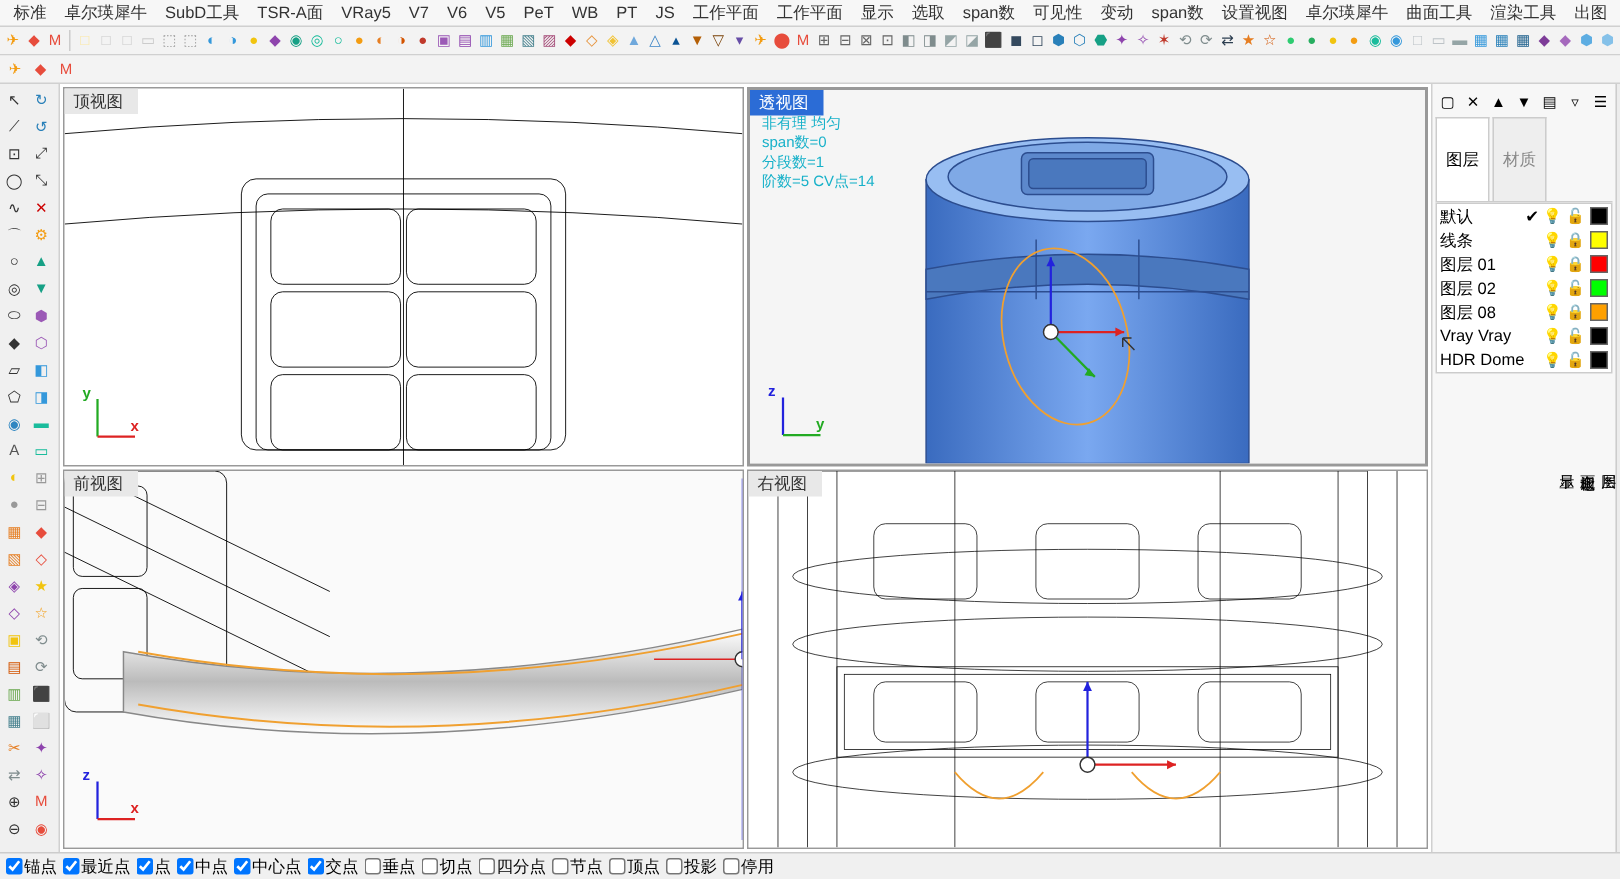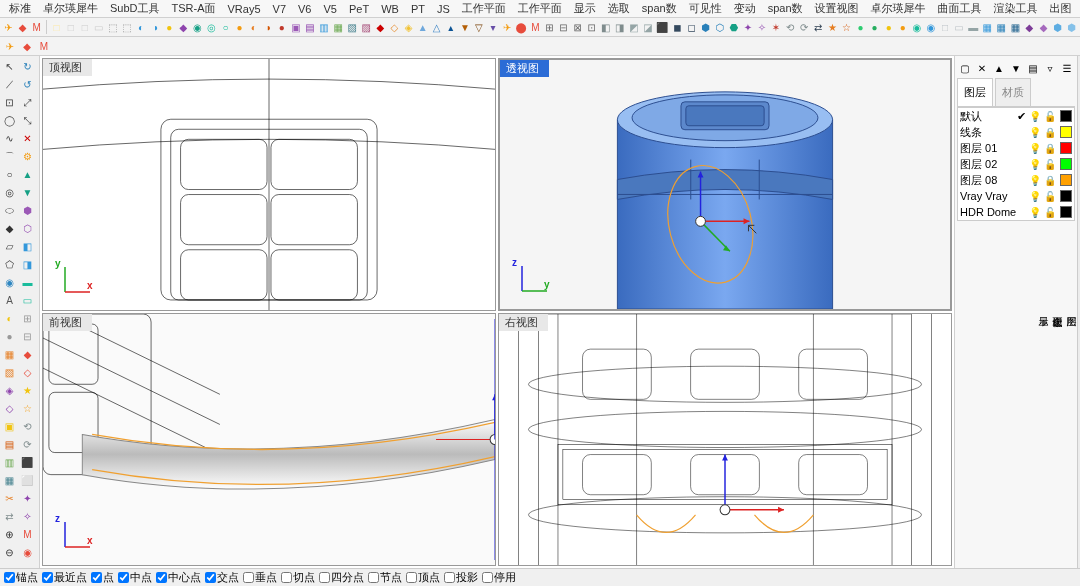--- a/index.html
+++ b/index.html
@@ -17,21 +17,21 @@
   .vp.active { border-width: 2px; }
   .vp-title { position: absolute; top: 0; left: 0; font-size: 11px; padding: 1px 10px 1px 6px; background: #e8e8e8; color: #333; z-index: 5; cursor: pointer; }
   .vp-title.sel { background: #2b6cd6; color: #fff; }
   .hud { position: absolute; top: 16px; left: 8px; font-size: 10px; color: #18b1c9; z-index: 5; line-height: 1.3; }
   .axis { position: absolute; bottom: 6px; left: 12px; font-size: 10px; font-weight: bold; z-index: 5; }
   .axis .x { color: #d22; } .axis .y { color: #2a2; } .axis .z { color: #22d; }
   .axis svg { overflow: visible; }
   .rpanel { width: 126px; background: #f7f7f7; border-left: 1px solid #d0d0d0; display: flex; }
   .rpanel-main { flex: 1; padding: 2px; }
   .rtabs { display: flex; font-size: 11px; border-bottom: 1px solid #ccc; }
-  .rtab { padding: 6px 6px; background: #fff; border: 1px solid #ccc; border-bottom: none; margin-right: 2px; cursor: pointer; }
+  .rtab { padding: 20px 6px; background: #fff; border: 1px solid #ccc; border-bottom: none; margin-right: 2px; cursor: pointer; }
   .rtab.inactive { background: #eee; color: #888; }
   .rtoolrow { display: flex; gap: 1px; padding: 2px 0; }
   .layerlist { font-size: 11px; background: #fff; border: 1px solid #ccc; }
   .lrow { display: flex; align-items: center; height: 16px; padding: 0 2px; gap: 3px; }
   .lrow .lname { flex: 1; overflow: hidden; text-overflow: ellipsis; white-space: nowrap; }
   .swatch { width: 12px; height: 12px; border: 1px solid #666; }
   .bulb { font-size: 10px; }
   .rside { width: 16px; background: #ececec; border-left: 1px solid #ccc; font-size: 10px; writing-mode: vertical-rl; text-align: center; padding: 4px 1px; }
   .rside span { display: block; margin-bottom: 6px; cursor: pointer; }
   .status1 { height: 18px; display: flex; align-items: center; font-size: 11px; background: #f0f0f0; border-top: 1px solid #ccc; padding: 0 4px; gap: 4px; }
@@ -238,20 +238,26 @@
         </g>
       </svg>
       <div class="axis"><svg width="40" height="40">
             <line x1="10" y1="30" x2="10" y2="5" stroke="#2a2" stroke-width="1.5"></line>
             <line x1="10" y1="30" x2="35" y2="30" stroke="#d22" stroke-width="1.5"></line>
           </svg><span class="y" style="position:absolute;left:0;top:-4px">y</span><span class="x" style="position:absolute;left:32px;top:18px">x</span></div>
     </div>
 
     <div class="vp active">
       <div class="vp-title sel">透视图</div>
+      <div class="hud">
+        <div>非有理 均匀</div>
+          <div>span数=0</div>
+        <div>分段数=1</div>
+          <div>阶数=5 CV点=14</div>
+      </div>
       <svg class="scene" viewBox="0 0 460 250" preserveAspectRatio="none">
         <defs>
             <linearGradient id="cyl" x1="0" x2="1">
               <stop offset="0" stop-color="#3a6bbf"></stop>
               <stop offset="0.5" stop-color="#7aa8f0"></stop>
               <stop offset="1" stop-color="#3a6bbf"></stop>
             </linearGradient>
           </defs>
         <rect width="460" height="250" fill="#f5f5f5"></rect>
         <path d="M120 60 Q230 30 340 60 L340 250 L120 250 Z" fill="url(#cyl)" stroke="#2c4d8f"></path>

